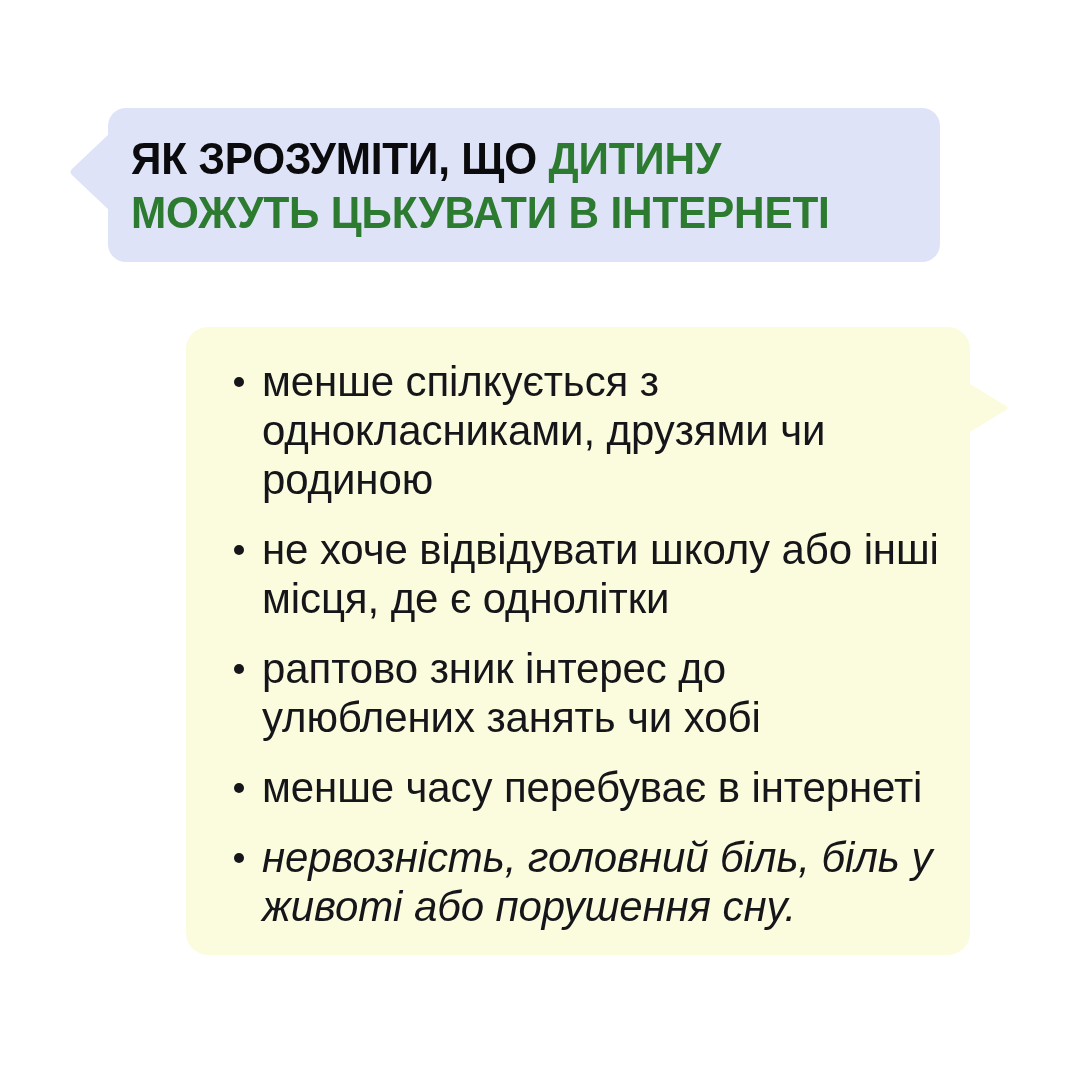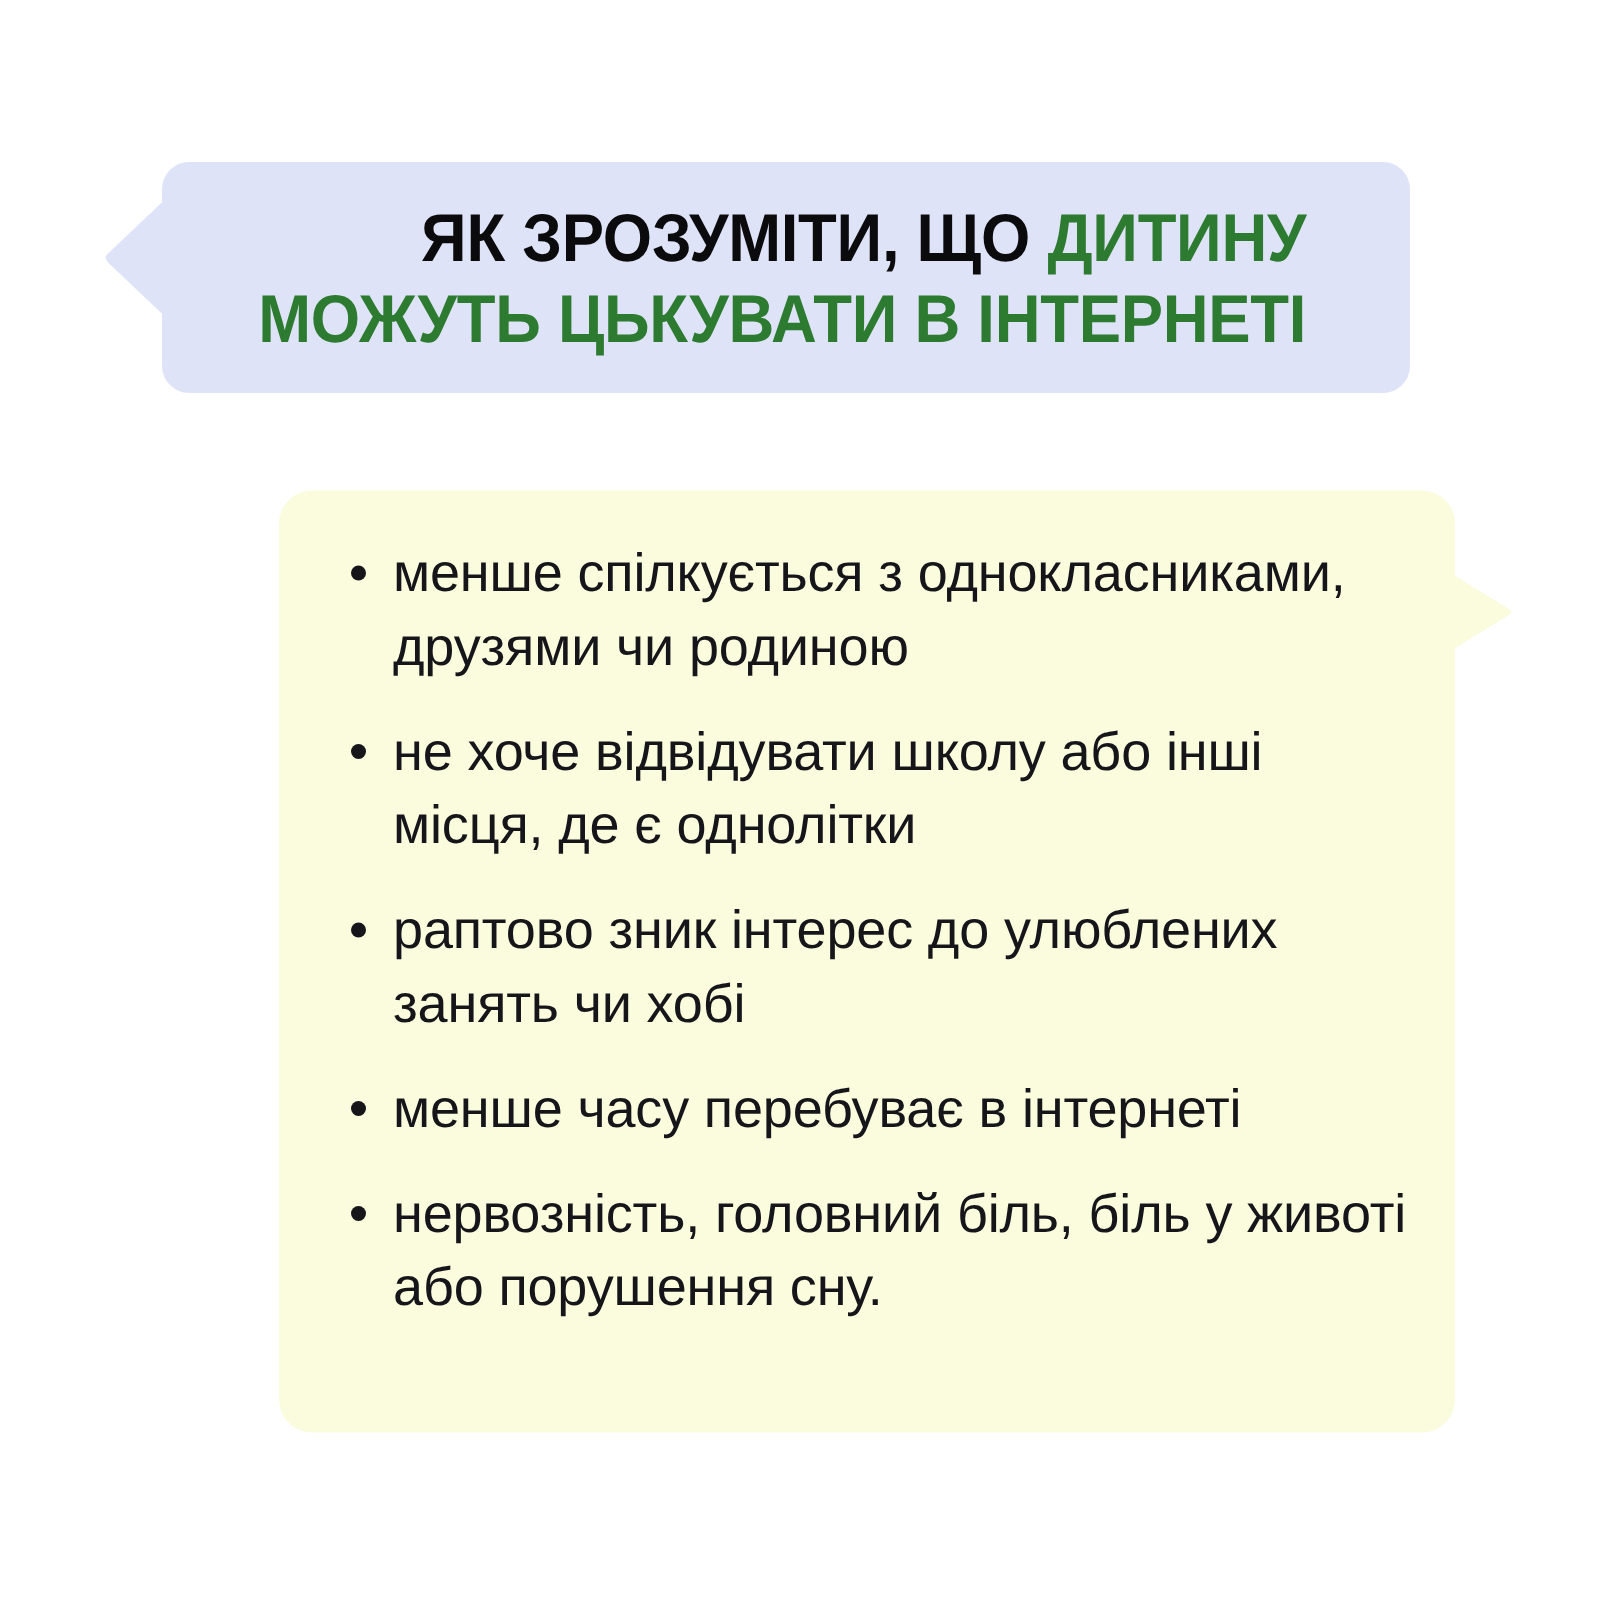--- a/index.html
+++ b/index.html
@@ -26,21 +26,20 @@
   .header-bubble {
     position: absolute;
     left: 108px;
     top: 108px;
     width: 832px;
     height: 154px;
     background: #dee3f7;
     border-radius: 18px;
     box-sizing: border-box;
     padding: 24px 22px 20px 23px;
-    text-align: right;
   }
   .header-tail {
     position: absolute;
     left: 70px;
     top: 133px;
     width: 40px;
     height: 78px;
   }
   .header-tail svg { display: block; }
 
@@ -82,26 +81,26 @@
     list-style: none;
     margin: 0;
     padding: 0;
   }
   ul.points > li {
     position: relative;
     margin: 0 0 21px 0;
     padding-left: 38px;
     font-family: "Liberation Sans", sans-serif;
     font-weight: 400;
-    font-size: 36px;
+    font-size: 42px;
     line-height: 49px;
     color: #15151a;
     letter-spacing: -0.1px;
   }
-  ul.points > li:last-child { margin-bottom: 16px; }
+  ul.points > li:last-child { margin-bottom: 16px; font-style: italic; }
   ul.points > li .bullet {
     position: absolute;
     left: 10px;
     top: 20px;
     width: 10px;
     height: 10px;
     border-radius: 50%;
     background: #15151a;
   }
   .pt-text { display: block; }

